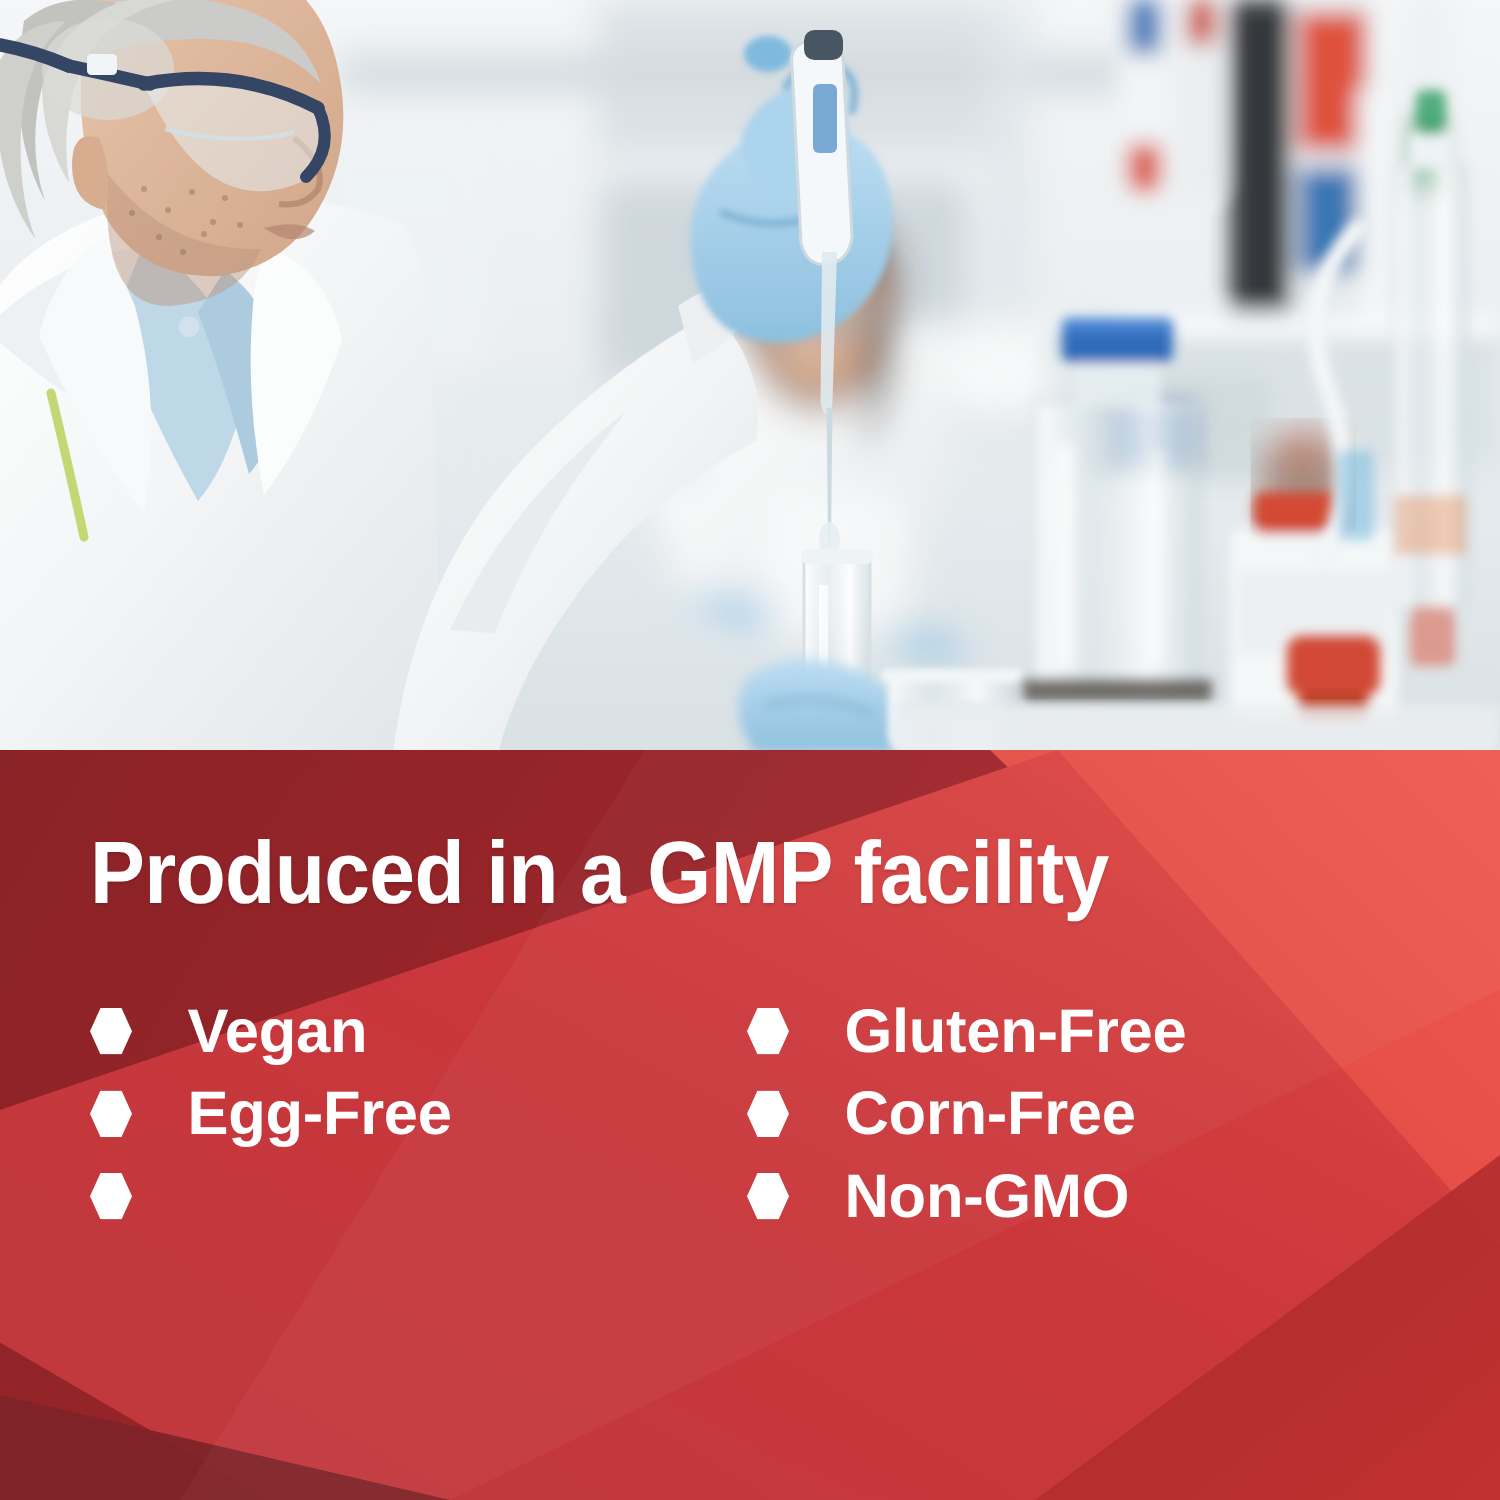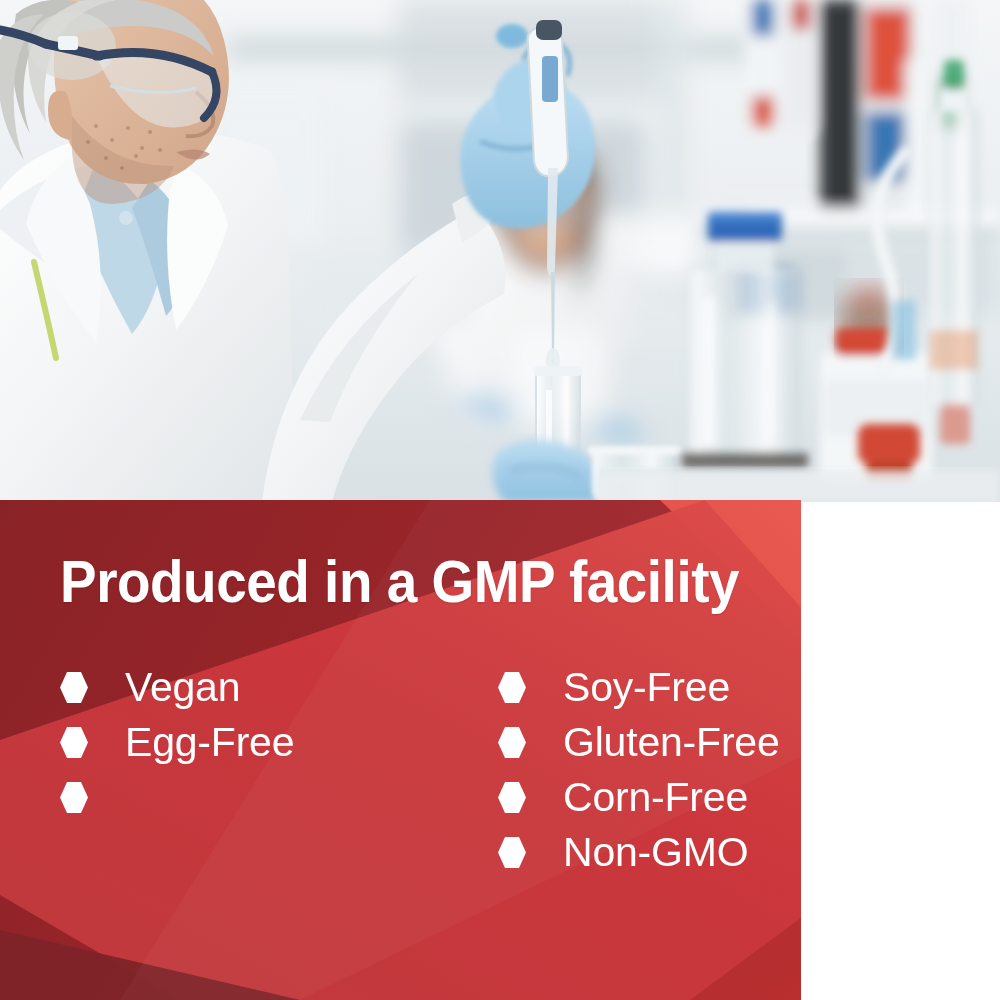--- a/index.html
+++ b/index.html
@@ -7,42 +7,42 @@
        font-family:"Liberation Sans","DejaVu Sans",sans-serif;}
 
   #page{position:relative;width:1000px;height:1000px;overflow:hidden;}
 
   
   #photo{position:absolute;left:0;top:0;width:1000px;height:502px;overflow:hidden;
          background:#e9eef1;}
   #photo svg{display:block;width:1000px;height:502px;}
 
   
-  #panel{position:absolute;left:0;top:500px;width:801px;height:500px;overflow:hidden;
+  #panel{position:absolute;left:0;top:500px;width:1000px;height:500px;overflow:hidden;
          background:#8c2328;}
   #panel .bgsvg{position:absolute;left:0;top:0;width:1000px;height:500px;}
 
   
   #content{position:absolute;left:0;top:0;width:1000px;height:500px;}
 
   #heading{position:absolute;left:60px;top:53px;
            color:#ffffff;font-weight:700;font-size:59px;line-height:1.0;
            letter-spacing:-0.5px;white-space:nowrap;
            transform:scaleX(0.93);transform-origin:left center;
            text-shadow:0 1px 2px rgba(0,0,0,.13);}
 
   .col{position:absolute;top:160px;}
   #col-left{left:60px;}
   #col-right{left:498px;}
 
   .row{display:flex;align-items:center;height:55px;}
   .hex{width:28px;height:31px;flex:0 0 28px;background:#ffffff;
        clip-path:polygon(25% 0%,75% 0%,100% 50%,75% 100%,25% 100%,0% 50%);}
   .row .label{margin-left:37px;color:#ffffff;font-size:41px;line-height:1;
-              white-space:nowrap;letter-spacing:-0.2px;}
+              white-space:nowrap;letter-spacing:-0.2px;font-weight:bold;}
 </style>
 </head>
 <body>
 
 <div id="page">
 
   <div id="photo">
     <svg viewBox="0 0 1000 502" preserveAspectRatio="none" aria-hidden="true">
       <defs>
         <linearGradient id="wall" x1="0" y1="0" x2="0" y2="1">
@@ -317,24 +317,20 @@
           <span class="label">Egg-Free</span>
         </div>
         <div class="row">
           <span class="hex"></span>
         </div>
       </div>
 
       <div class="col" id="col-right">
         <div class="row">
           <span class="hex"></span>
-          <span class="label">Soy-Free</span>
-        </div>
-        <div class="row">
-          <span class="hex"></span>
           <span class="label">Gluten-Free</span>
         </div>
         <div class="row">
           <span class="hex"></span>
           <span class="label">Corn-Free</span>
         </div>
         <div class="row">
           <span class="hex"></span>
           <span class="label">Non-GMO</span>
         </div>

